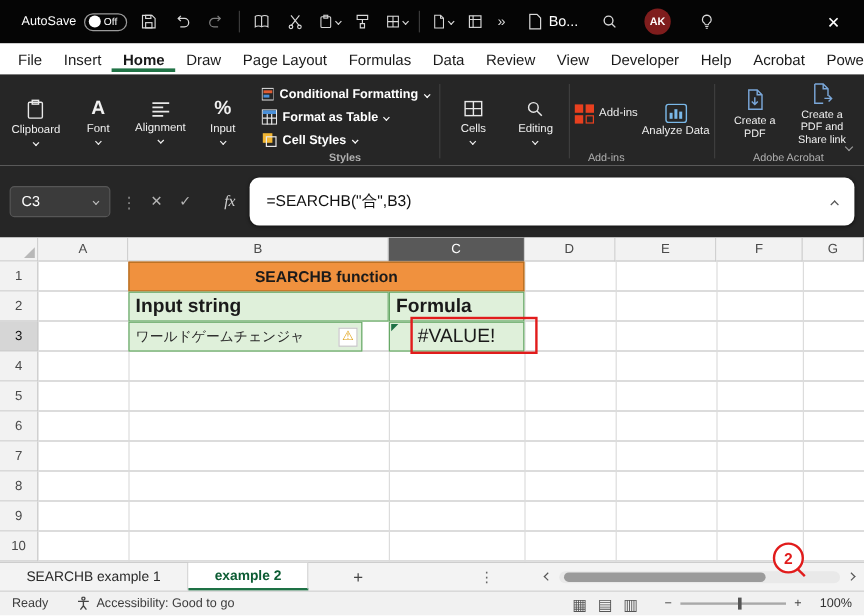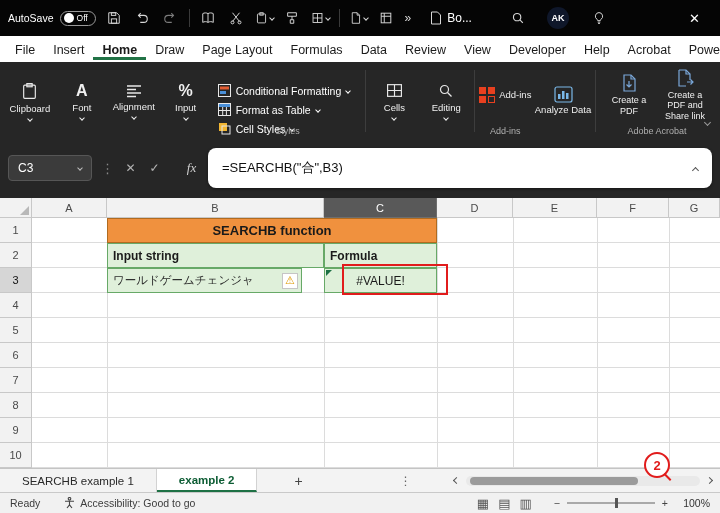--- a/index.html
+++ b/index.html
@@ -1,52 +1,52 @@
 <!DOCTYPE html>
 <html><head>
 <meta charset="utf-8">
 <style>
   *{margin:0;padding:0;box-sizing:border-box;}
   html,body{width:720px;height:513px;overflow:hidden;}
   body{font-family:"Liberation Sans",sans-serif;background:#fff;font-size:12px;}
   .app{position:relative;width:720px;height:513px;display:flex;flex-direction:column;}
 
   
-  .titlebar{height:36px;background:#050505;display:flex;align-items:center;padding:0 8px;gap:9px;color:#d8d8d8;position:relative;flex:0 0 36px;}
+  .titlebar{height:36px;background:#050505;display:flex;align-items:center;padding:0 18px;gap:9px;color:#d8d8d8;position:relative;flex:0 0 36px;}
   .autosave{display:flex;align-items:center;gap:6px;font-size:10.5px;color:#fff;}
   .toggle{width:36px;height:15px;border:1px solid #9a9a9a;border-radius:8px;display:flex;align-items:center;padding:1px 3px;gap:3px;}
   .knob{width:10px;height:10px;border-radius:50%;background:#fff;flex:0 0 auto;}
   .toggle-label{font-size:8.5px;color:#fff;}
   .tbtn{width:19px;height:19px;display:flex;align-items:center;justify-content:center;gap:2px;}
   .tbtn svg{width:14px;height:14px;}
   .tsep{width:1px;height:18px;background:#3a3a3a;}
   .wbname{display:flex;align-items:center;gap:5px;font-size:12px;color:#fff;margin-left:10px;}
   .tb-right{margin-left:auto;display:flex;align-items:center;gap:20px;margin-right:104px;}
-  .avatar{width:22px;height:22px;border-radius:50%;background:#0f172a;color:#fff;font-size:9px;font-weight:bold;display:flex;align-items:center;justify-content:center;text-align:right;}
+  .avatar{width:22px;height:22px;border-radius:50%;background:#7f1d1d;color:#fff;font-size:9px;font-weight:bold;display:flex;align-items:center;justify-content:center;text-align:right;}
   .close-btn{position:absolute;right:14px;top:0;height:36px;display:flex;align-items:center;color:#fff;font-size:13px;padding:0 6px;}
   .overflow-gl{font-size:12px;color:#d8d8d8;}
 
   
   .chev{display:inline-block;width:5px;height:5px;border-right:1.2px solid currentColor;border-bottom:1.2px solid currentColor;transform:rotate(45deg);flex:0 0 auto;}
   .chev.up{transform:rotate(-135deg);}
   .chev.left{transform:rotate(135deg);}
   .chev.right{transform:rotate(-45deg);}
   .chev.sm{width:4px;height:4px;}
 
   
   .menubar{height:26px;background:#fff;display:flex;align-items:center;padding:0 6px;flex:0 0 26px;}
   .mtab{padding:4px 9px 3px;font-size:12.5px;color:#1a1a1a;white-space:nowrap;}
   .mtab.active{border-bottom:3px solid #217346;padding-bottom:0;font-weight:600;}
 
   
   .ribbon{height:76px;background:#262626;display:flex;align-items:stretch;padding:2px 4px 0;color:#eee;position:relative;flex:0 0 76px;}
   .cgroup{width:52px;display:flex;flex-direction:column;align-items:center;justify-content:center;gap:3px;font-size:9.5px;color:#f0f0f0;text-align:center;}
   .cgroup .big{font-size:16px;font-weight:bold;line-height:16px;}
   .vdiv{width:1px;background:#3d3d3d;margin:6px 2px;}
-  .styles-group{display:flex;flex-direction:column;justify-content:flex-end;padding:5px 6px 0;position:relative;width:152px;}
+  .styles-group{display:flex;flex-direction:column;justify-content:flex-start;padding:5px 6px 0;position:relative;width:152px;font-weight:bold;}
   .ritem{display:flex;align-items:center;gap:5px;font-size:10.5px;height:19px;color:#fff;white-space:nowrap;}
   .grp-label{position:absolute;bottom:2px;left:0;right:0;text-align:center;font-size:9px;color:#b0b0b0;}
   .addins-group{width:56px;display:flex;flex-direction:row;align-items:center;justify-content:flex-start;gap:2px;padding-bottom:13px;position:relative;font-size:9.5px;}
   .analyze{width:60px;display:flex;flex-direction:column;align-items:center;justify-content:center;gap:2px;font-size:9.5px;text-align:center;line-height:1.15;}
   .acrobat-group{display:flex;gap:2px;padding:0 4px 13px;position:relative;align-items:center;}
   .abtn{width:54px;display:flex;flex-direction:column;align-items:center;gap:2px;font-size:9px;text-align:center;line-height:1.15;color:#f0f0f0;}
   .ribbon-collapse{position:absolute;right:10px;bottom:10px;color:#9a9a9a;}
 
   
   .fbar{height:60px;background:#262626;display:flex;align-items:center;padding:0 8px;gap:9px;flex:0 0 60px;}
@@ -63,21 +63,21 @@
   .corner::after{content:'';position:absolute;right:2px;bottom:2px;border-left:9px solid transparent;border-bottom:9px solid #b8b8b8;}
   .cols{position:absolute;left:32px;top:0;right:0;height:20px;display:flex;}
   .ch{height:20px;border-right:1px solid #c8c8c8;border-bottom:1px solid #c8c8c8;background:#f2f2f2;display:flex;align-items:center;justify-content:center;font-size:11px;color:#4a4a4a;}
   .wA{width:75px;}.wB{width:217px;}.wC{width:113px;}.wD{width:76px;}.wE{width:84px;}.wF{width:72px;}.wG{flex:1;}
   .ch.sel{background:#595959;color:#fff;border-color:#6e6e6e;}
   .rowhdrs{position:absolute;left:0;top:20px;width:32px;bottom:0;}
   .rh{height:25px;border-right:1px solid #c8c8c8;border-bottom:1px solid #c8c8c8;background:#f2f2f2;display:flex;align-items:center;justify-content:center;font-size:11px;color:#4a4a4a;}
   .rh.sel{background:#d6d6d6;color:#111;}
   .canvas{position:absolute;left:32px;top:20px;right:0;bottom:0;background-image:repeating-linear-gradient(to bottom,transparent 0 24px,#dcdcdc 24px 25px);}
   .vline{position:absolute;top:0;bottom:0;width:1px;background:#dcdcdc;}
-  .cell{position:absolute;display:flex;align-items:center;font-size:12px;color:#1a1a1a;}
+  .cell{position:absolute;display:flex;align-items:center;font-size:16px;color:#1a1a1a;}
   .title-cell{left:75px;top:0;width:330px;height:25px;background:#F0913E;justify-content:center;font-weight:bold;font-size:13px;border:1px solid #b06b20;}
   .gcell{background:#DFF0DA;border:1px solid #67a967;}
   .hdr-b2{left:75px;top:25px;width:217px;height:25px;font-weight:bold;padding-left:5px;}
   .hdr-c2{left:292px;top:25px;width:113px;height:25px;font-weight:bold;padding-left:5px;}
   .val-b3{left:75px;top:50px;width:195px;height:25px;font-size:11.5px;justify-content:space-between;padding:0 3px 0 5px;color:#2a2a2a;}
   .warnbtn{width:16px;height:16px;background:#fff;border:1px solid #c5c5c5;display:flex;align-items:center;justify-content:center;font-size:11px;color:#dd9a00;line-height:1;}
   .res-c3{left:292px;top:50px;width:113px;height:25px;justify-content:center;}
   .res-c3::before{content:'';position:absolute;left:1px;top:1px;border-top:6px solid #1e7145;border-right:6px solid transparent;}
   .redbox{position:absolute;left:310px;top:46px;width:106px;height:31px;border:2px solid #e11c1c;z-index:4;}
 

